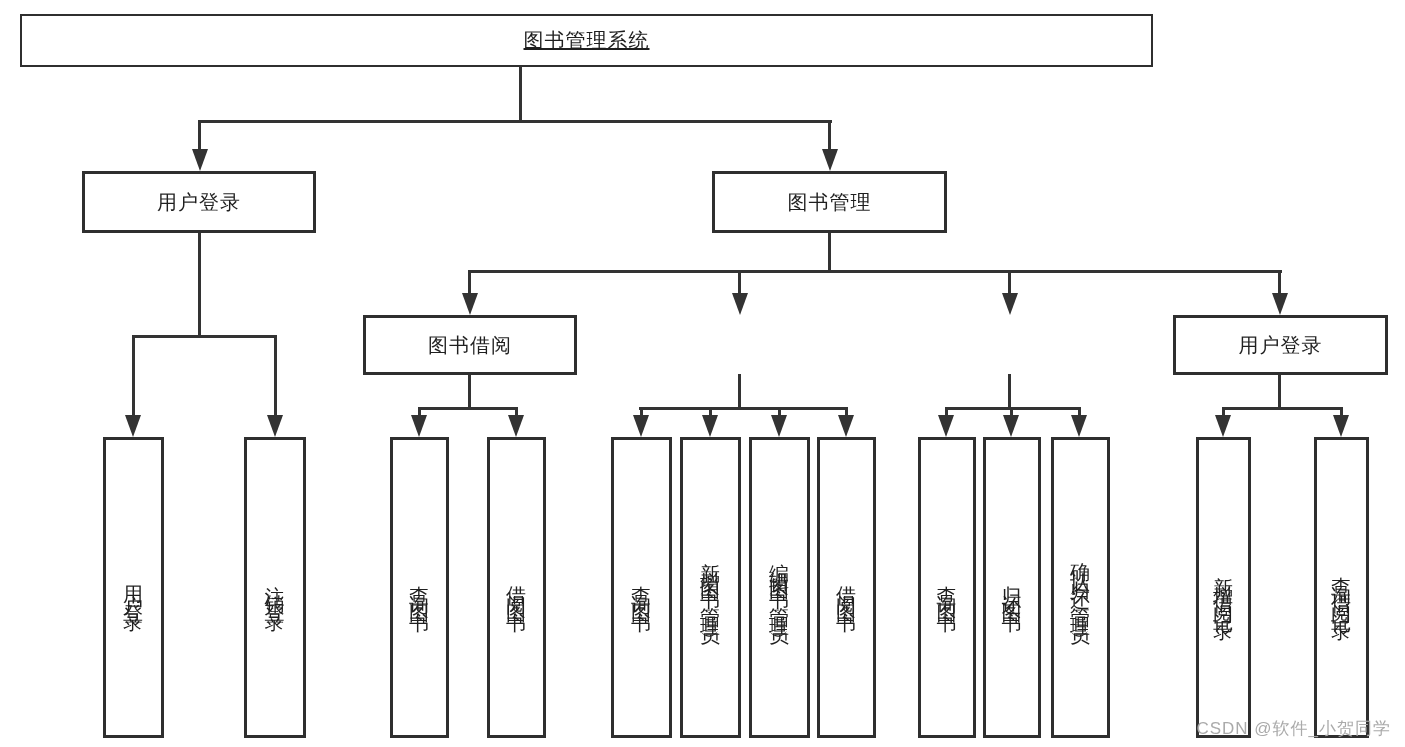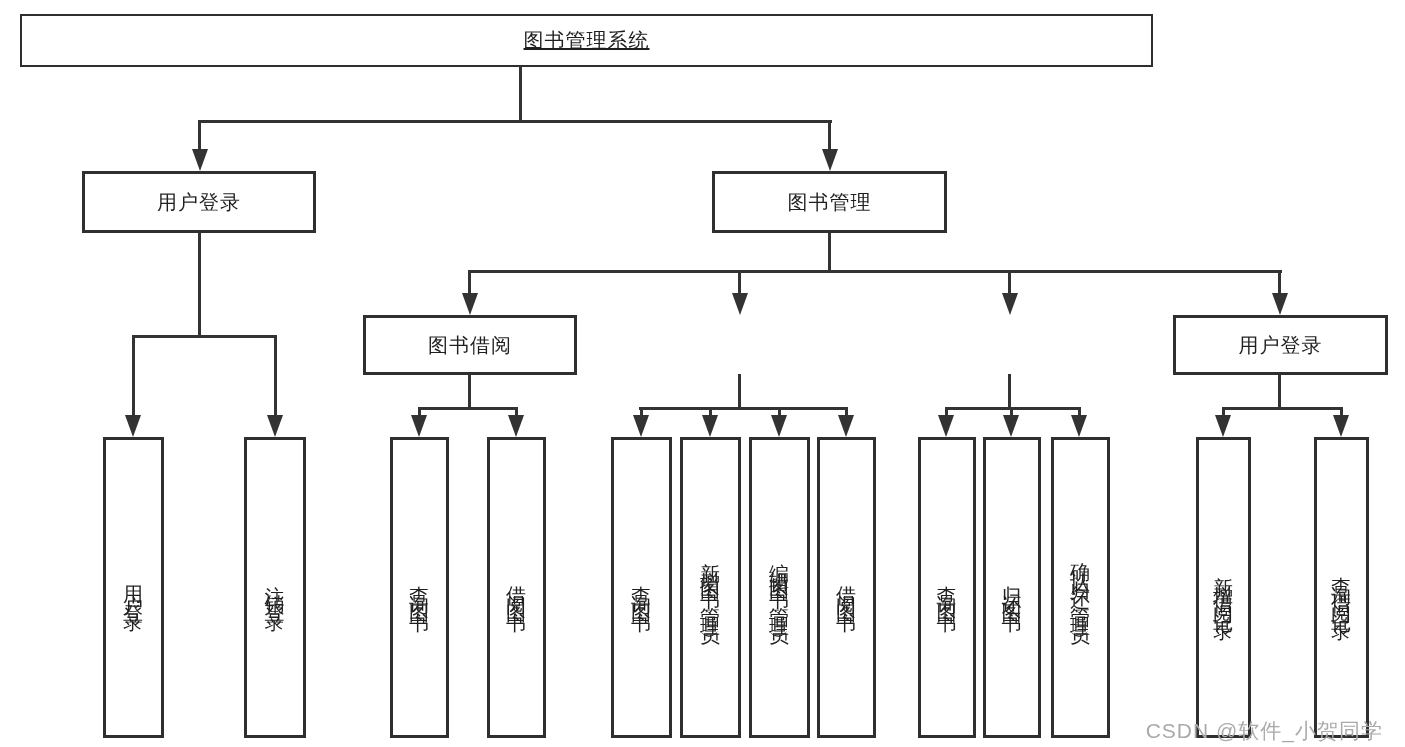--- a/index.html
+++ b/index.html
@@ -20,21 +20,21 @@
   }
   .hline,.vline{position:absolute;background:#333333;z-index:1;}
   .hline{height:3px;}
   .vline{width:3px;}
   .arrow{
     position:absolute;width:0;height:0;z-index:1;
     border-left:8px solid transparent;border-right:8px solid transparent;
     border-top:22px solid #333333;
   }
   .watermark{
-    position:absolute;top:717px;right:22px;font-size:21px;color:#aaaaaa;
+    position:absolute;top:717px;right:14px;font-size:17px;color:#aaaaaa;
     letter-spacing:1px;z-index:3;
   }
 </style>
 </head>
 <body>
 
 <div id="canvas">
 
   <div class="box root" style="left:20px;top:14px;width:1133px;height:53px;text-decoration:underline;">
     <span>图书管理系统</span>

